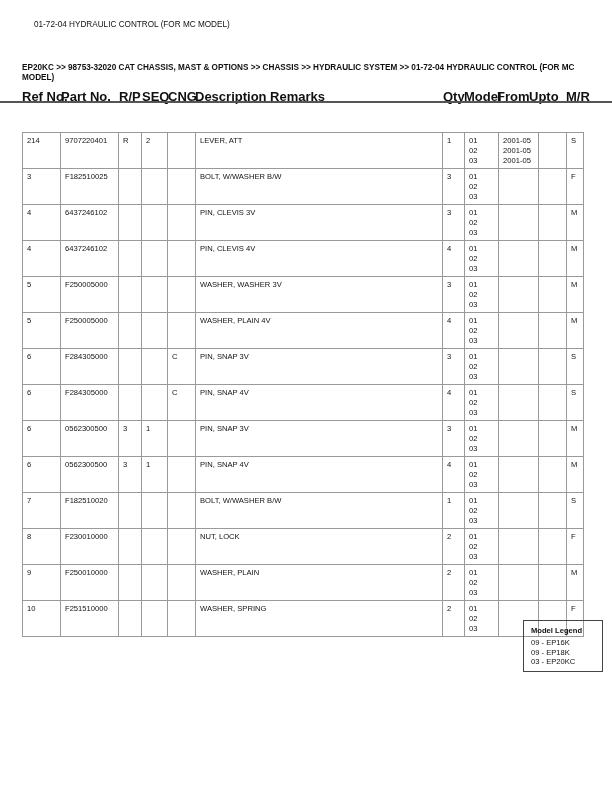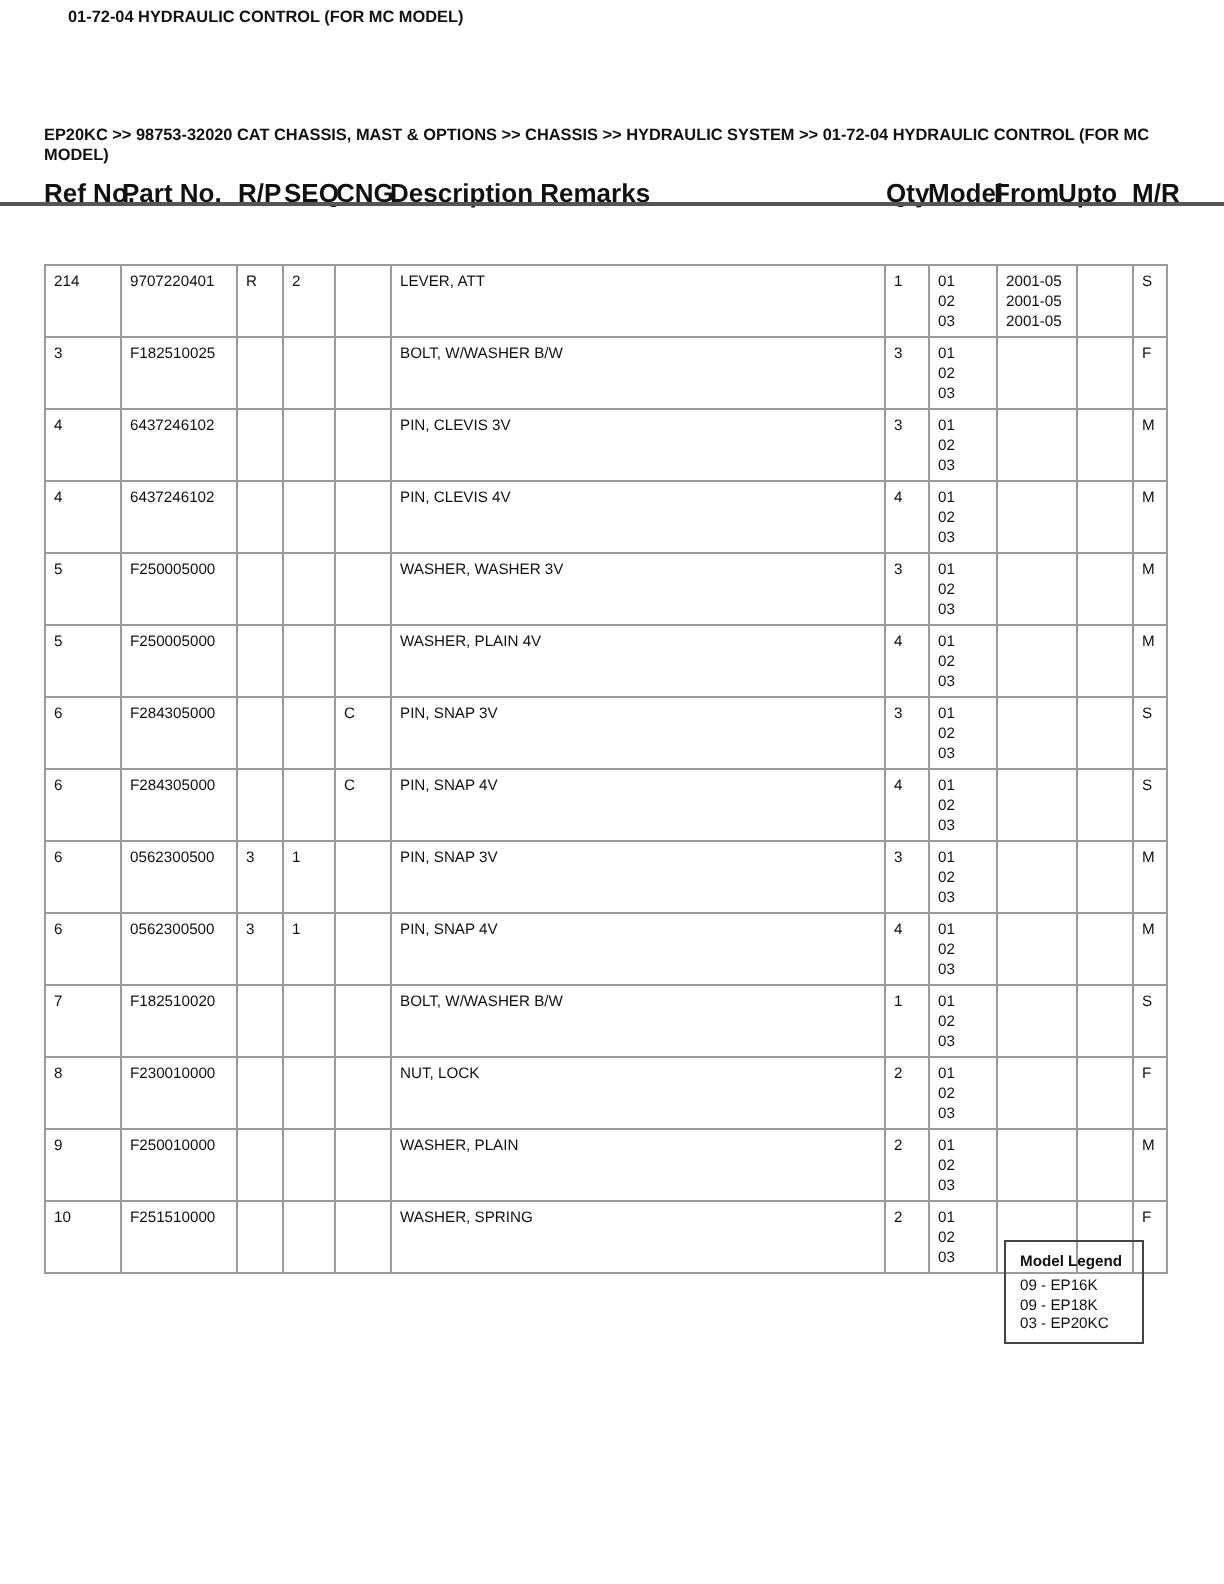--- a/index.html
+++ b/index.html
@@ -1,24 +1,24 @@
 <!DOCTYPE html>
 <html><head>
 <meta charset="utf-8">
 <style>
   html, body { margin: 0; padding: 0; background: #ffffff; }
   body { width: 612px; height: 792px; position: relative; overflow: hidden;
          font-family: "Liberation Sans", sans-serif; color: #111; }
-  .title { position: absolute; left: 22px; top: 4px; font-size: 8.2px; font-weight: bold; padding-left: 12px; }
+  .title { position: absolute; left: 22px; top: 20px; font-size: 8.2px; font-weight: normal; padding-left: 12px; }
   .breadcrumb { position: absolute; left: 22px; top: 43px; width: 572px; font-size: 8.2px; font-weight: bold; line-height: 10px; margin-top: 20px; }
   .hdr { position: absolute; top: 89px; font-size: 13px; font-weight: bold; white-space: nowrap; }
   .hdr-line { position: absolute; left: 0; top: 101px; width: 612px; height: 2px; background: #555; }
   table.parts { position: absolute; left: 22px; top: 120px; border-collapse: collapse; table-layout: fixed; margin-top: 12px; }
   table.parts td { border: 1px solid #9a9a9a; font-size: 7.6px; vertical-align: top; padding: 3px 0 0 4px; height: 32px; line-height: 9.8px; white-space: nowrap; overflow: hidden; }
-  .legend { position: absolute; left: 502px; top: 620px; width: 70px; height: 52px; border: 1px solid #444; font-size: 7.6px; padding: 0 0 0 7px; box-sizing: border-box; }
+  .legend { position: absolute; left: 523px; top: 620px; width: 80px; height: 52px; border: 1px solid #444; font-size: 7.6px; padding: 0 0 0 7px; box-sizing: border-box; }
   .legend .lt { font-weight: bold; margin-top: 5px; margin-bottom: 2px; }
   .legend div { line-height: 9.8px; }
 </style>
 </head>
 <body>
 
 <div class="title">01-72-04 HYDRAULIC CONTROL (FOR MC MODEL)</div>
 <div class="breadcrumb">EP20KC &gt;&gt; 98753-32020 CAT CHASSIS, MAST &amp; OPTIONS &gt;&gt; CHASSIS &gt;&gt; HYDRAULIC SYSTEM &gt;&gt; 01-72-04 HYDRAULIC CONTROL (FOR MC MODEL)</div>
 
 <div>

